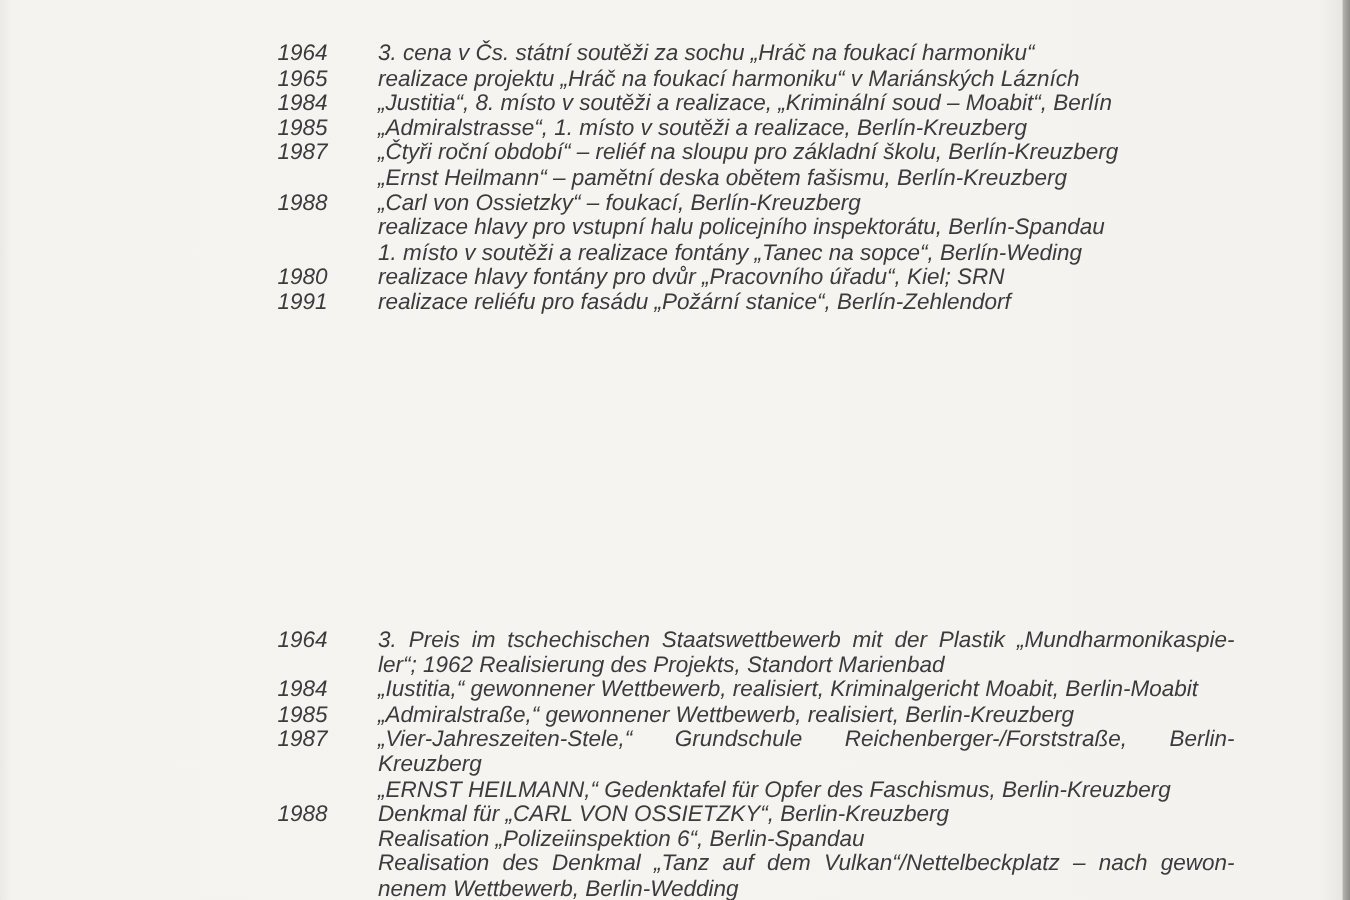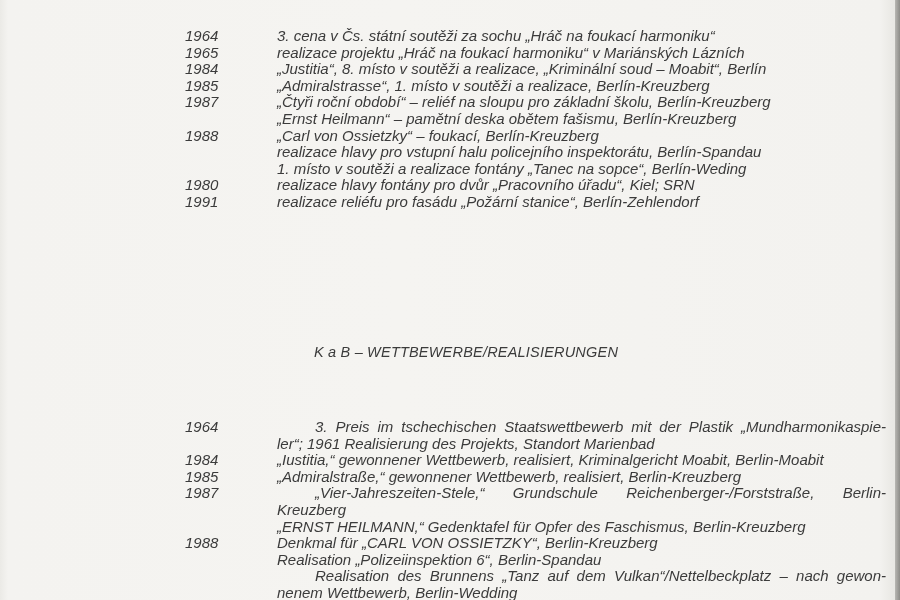--- a/index.html
+++ b/index.html
@@ -42,29 +42,28 @@
       white-space: nowrap;
     }
     .year {
       position: absolute;
       left: 185px;
       top: 0;
       width: 60px;
     }
     .text {
       position: absolute;
-      left: 277px;
+      left: 252px;
       top: 0;
       white-space: nowrap;
     }
     .text.justify {
       width: 571px;
       text-align: justify;
       text-align-last: justify;
-      margin-left: 38px;
     }
     .heading {
       position: absolute;
       top: 344px;
       left: 0;
       width: 900px;
       text-align: center;
       font-size: 14.5px;
       letter-spacing: 0.2px;
       padding-left: 32px;
@@ -116,30 +115,29 @@
     <div class="row" style="top:149.4px;">
       <span class="year">1980</span>
       <span class="text">realizace hlavy fontány pro dvůr „Pracovního úřadu“, Kiel; SRN</span>
     </div>
     <div class="row" style="top:166px;">
       <span class="year">1991</span>
       <span class="text">realizace reliéfu pro fasádu „Požární stanice“, Berlín-Zehlendorf</span>
     </div>
   </div>
 
-  <div class="heading">K a B – WETTBEWERBE/REALISIERUNGEN</div>
 
   <div class="section" style="top:418px;">
     <div class="row" style="top:0px;">
       <span class="year">1964</span>
       <span class="text justify">3. Preis im tschechischen Staatswettbewerb mit der Plastik „Mundharmonikaspie-</span>
     </div>
     <div class="row" style="top:16.6px;">
       <span class="year"></span>
-      <span class="text">ler“; 1961 Realisierung des Projekts, Standort Marienbad</span>
+      <span class="text">ler“; 1962 Realisierung des Projekts, Standort Marienbad</span>
     </div>
     <div class="row" style="top:33.2px;">
       <span class="year">1984</span>
       <span class="text">„Iustitia,“ gewonnener Wettbewerb, realisiert, Kriminalgericht Moabit, Berlin-Moabit</span>
     </div>
     <div class="row" style="top:49.8px;">
       <span class="year">1985</span>
       <span class="text">„Admiralstraße,“ gewonnener Wettbewerb, realisiert, Berlin-Kreuzberg</span>
     </div>
     <div class="row" style="top:66.4px;">
@@ -157,21 +155,21 @@
     <div class="row" style="top:116.2px;">
       <span class="year">1988</span>
       <span class="text">Denkmal für „CARL VON OSSIETZKY“, Berlin-Kreuzberg</span>
     </div>
     <div class="row" style="top:132.8px;">
       <span class="year"></span>
       <span class="text">Realisation „Polizeiinspektion 6“, Berlin-Spandau</span>
     </div>
     <div class="row" style="top:149.4px;">
       <span class="year"></span>
-      <span class="text justify">Realisation des Brunnens „Tanz auf dem Vulkan“/Nettelbeckplatz – nach gewon-</span>
+      <span class="text justify">Realisation des Denkmal „Tanz auf dem Vulkan“/Nettelbeckplatz – nach gewon-</span>
     </div>
     <div class="row" style="top:166px;">
       <span class="year"></span>
       <span class="text">nenem Wettbewerb, Berlin-Wedding</span>
     </div>
   </div>
 
   <div class="edge"></div>
 </div>
 

